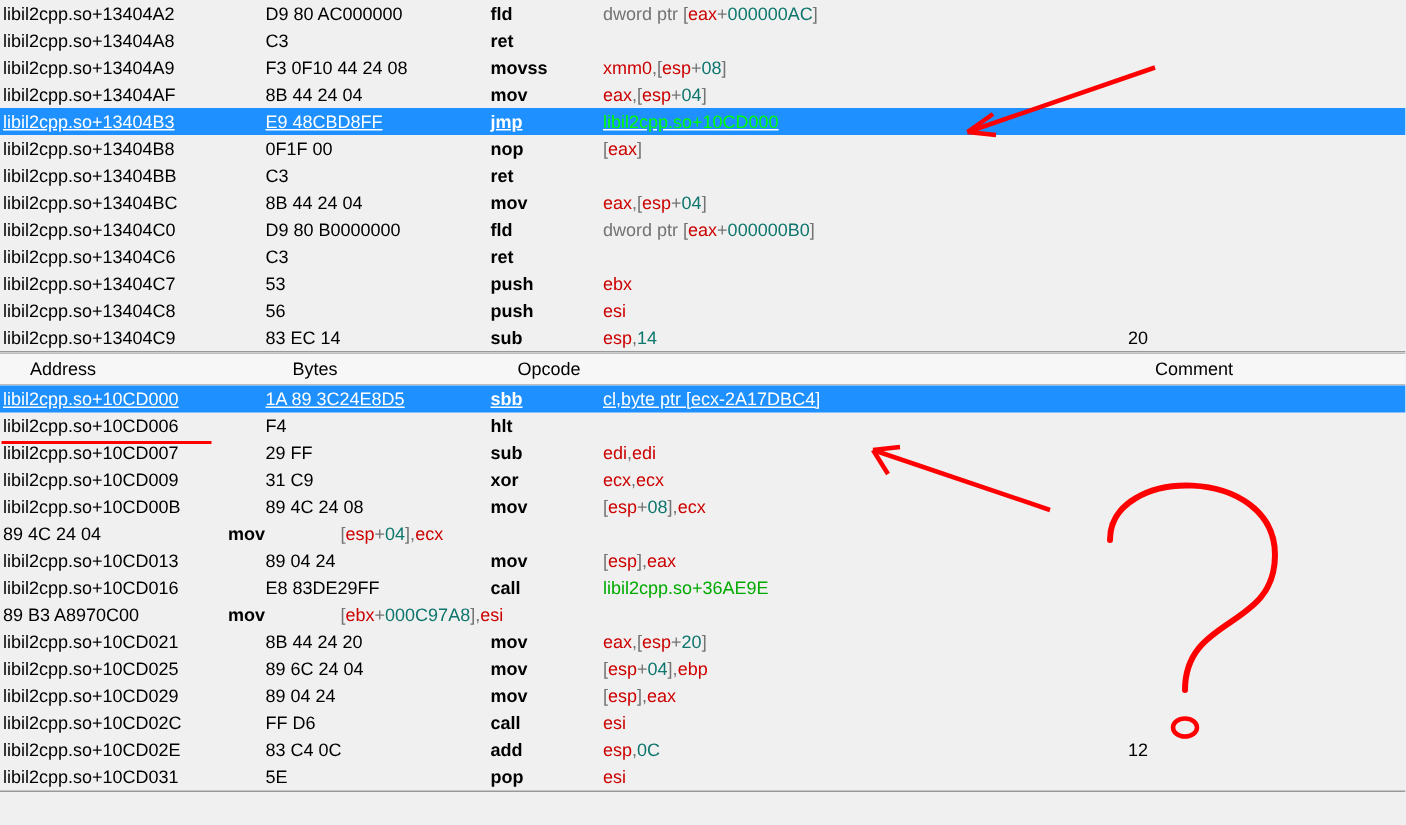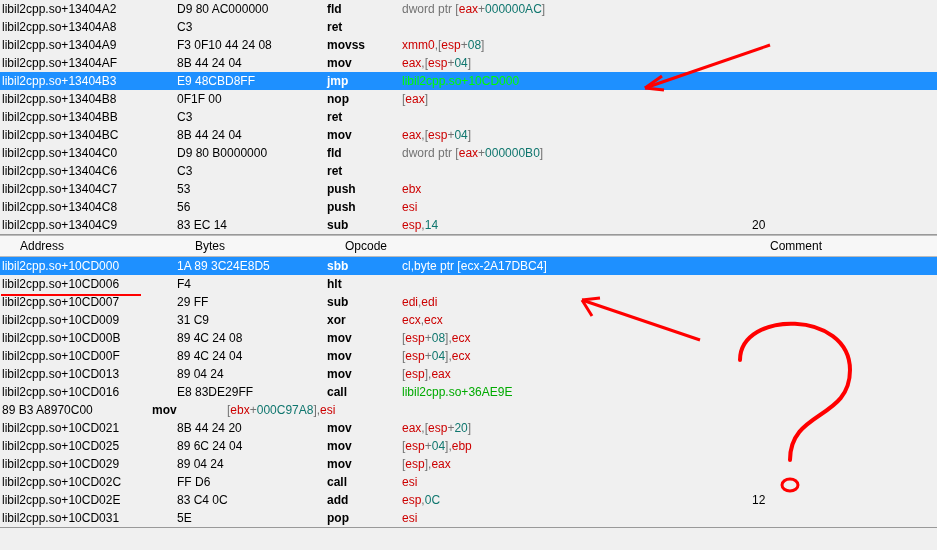--- a/index.html
+++ b/index.html
@@ -17,20 +17,21 @@
   .row {
     display: flex;
     align-items: center;
     height: 18px;
     white-space: pre;
     padding-left: 2px;
   }
   .row.sel {
     background: #1e90ff;
     color: #fff;
+    text-decoration: underline;
   }
   .header {
     display: flex;
     align-items: center;
     height: 20px;
     background: #f7f7f7;
     border-top: 1px solid #bbb;
     border-bottom: 1px solid #bbb;
     padding-left: 20px;
     font-weight: 400;
@@ -85,21 +86,21 @@
   <div class="c-ops"></div>
   <div class="c-cmt">Comment</div>
 </div>
 
 <div class="pane" id="bottom">
       <div class="row sel"><div class="c-addr">libil2cpp.so+10CD000</div><div class="c-bytes bytes">1A 89 3C24E8D5</div><div class="c-opcode">sbb</div><div class="c-ops"><span class="reg">cl</span><span class="pun">,byte ptr [</span><span class="reg">ecx</span><span class="pun">-</span><span class="num">2A17DBC4</span><span class="pun">]</span></div><div class="c-cmt"></div></div>
       <div class="row"><div class="c-addr">libil2cpp.so+10CD006</div><div class="c-bytes bytes">F4</div><div class="c-opcode">hlt</div><div class="c-ops"></div><div class="c-cmt"></div></div>
       <div class="row"><div class="c-addr">libil2cpp.so+10CD007</div><div class="c-bytes bytes">29 FF</div><div class="c-opcode">sub</div><div class="c-ops"><span class="reg">edi</span><span class="pun">,</span><span class="reg">edi</span></div><div class="c-cmt"></div></div>
       <div class="row"><div class="c-addr">libil2cpp.so+10CD009</div><div class="c-bytes bytes">31 C9</div><div class="c-opcode">xor</div><div class="c-ops"><span class="reg">ecx</span><span class="pun">,</span><span class="reg">ecx</span></div><div class="c-cmt"></div></div>
       <div class="row"><div class="c-addr">libil2cpp.so+10CD00B</div><div class="c-bytes bytes">89 4C 24 08</div><div class="c-opcode">mov</div><div class="c-ops"><span class="pun">[</span><span class="reg">esp</span><span class="pun">+</span><span class="num">08</span><span class="pun">],</span><span class="reg">ecx</span></div><div class="c-cmt"></div></div>
-      <div class="row"><div class="c-addr">libil2cpp.so+10CD00F</div><div class="c-bytes bytes">89 4C 24 04</div><div class="c-opcode">mov</div><div class="c-ops"><span class="pun">[</span><span class="reg">esp</span><span class="pun">+</span><span class="num">04</span><span class="pun">],</span><span class="reg">ecx</span></div><div class="c-cmt"></div></div>
+      <div class="row"><div class="c-bytes bytes">89 4C 24 04</div><div class="c-opcode">mov</div><div class="c-ops"><span class="pun">[</span><span class="reg">esp</span><span class="pun">+</span><span class="num">04</span><span class="pun">],</span><span class="reg">ecx</span></div><div class="c-cmt"></div></div>
       <div class="row"><div class="c-addr">libil2cpp.so+10CD013</div><div class="c-bytes bytes">89 04 24</div><div class="c-opcode">mov</div><div class="c-ops"><span class="pun">[</span><span class="reg">esp</span><span class="pun">],</span><span class="reg">eax</span></div><div class="c-cmt"></div></div>
       <div class="row"><div class="c-addr">libil2cpp.so+10CD016</div><div class="c-bytes bytes">E8 83DE29FF</div><div class="c-opcode">call</div><div class="c-ops"><span class="sym">libil2cpp.so+36AE9E</span></div><div class="c-cmt"></div></div>
       <div class="row"><div class="c-bytes bytes">89 B3 A8970C00</div><div class="c-opcode">mov</div><div class="c-ops"><span class="pun">[</span><span class="reg">ebx</span><span class="pun">+</span><span class="num">000C97A8</span><span class="pun">],</span><span class="reg">esi</span></div><div class="c-cmt"></div></div>
       <div class="row"><div class="c-addr">libil2cpp.so+10CD021</div><div class="c-bytes bytes">8B 44 24 20</div><div class="c-opcode">mov</div><div class="c-ops"><span class="reg">eax</span><span class="pun">,[</span><span class="reg">esp</span><span class="pun">+</span><span class="num">20</span><span class="pun">]</span></div><div class="c-cmt"></div></div>
       <div class="row"><div class="c-addr">libil2cpp.so+10CD025</div><div class="c-bytes bytes">89 6C 24 04</div><div class="c-opcode">mov</div><div class="c-ops"><span class="pun">[</span><span class="reg">esp</span><span class="pun">+</span><span class="num">04</span><span class="pun">],</span><span class="reg">ebp</span></div><div class="c-cmt"></div></div>
       <div class="row"><div class="c-addr">libil2cpp.so+10CD029</div><div class="c-bytes bytes">89 04 24</div><div class="c-opcode">mov</div><div class="c-ops"><span class="pun">[</span><span class="reg">esp</span><span class="pun">],</span><span class="reg">eax</span></div><div class="c-cmt"></div></div>
       <div class="row"><div class="c-addr">libil2cpp.so+10CD02C</div><div class="c-bytes bytes">FF D6</div><div class="c-opcode">call</div><div class="c-ops"><span class="reg">esi</span></div><div class="c-cmt"></div></div>
       <div class="row"><div class="c-addr">libil2cpp.so+10CD02E</div><div class="c-bytes bytes">83 C4 0C</div><div class="c-opcode">add</div><div class="c-ops"><span class="reg">esp</span><span class="pun">,</span><span class="num">0C</span></div><div class="c-cmt">12</div></div>
       <div class="row"><div class="c-addr">libil2cpp.so+10CD031</div><div class="c-bytes bytes">5E</div><div class="c-opcode">pop</div><div class="c-ops"><span class="reg">esi</span></div><div class="c-cmt"></div></div>
     </div>

